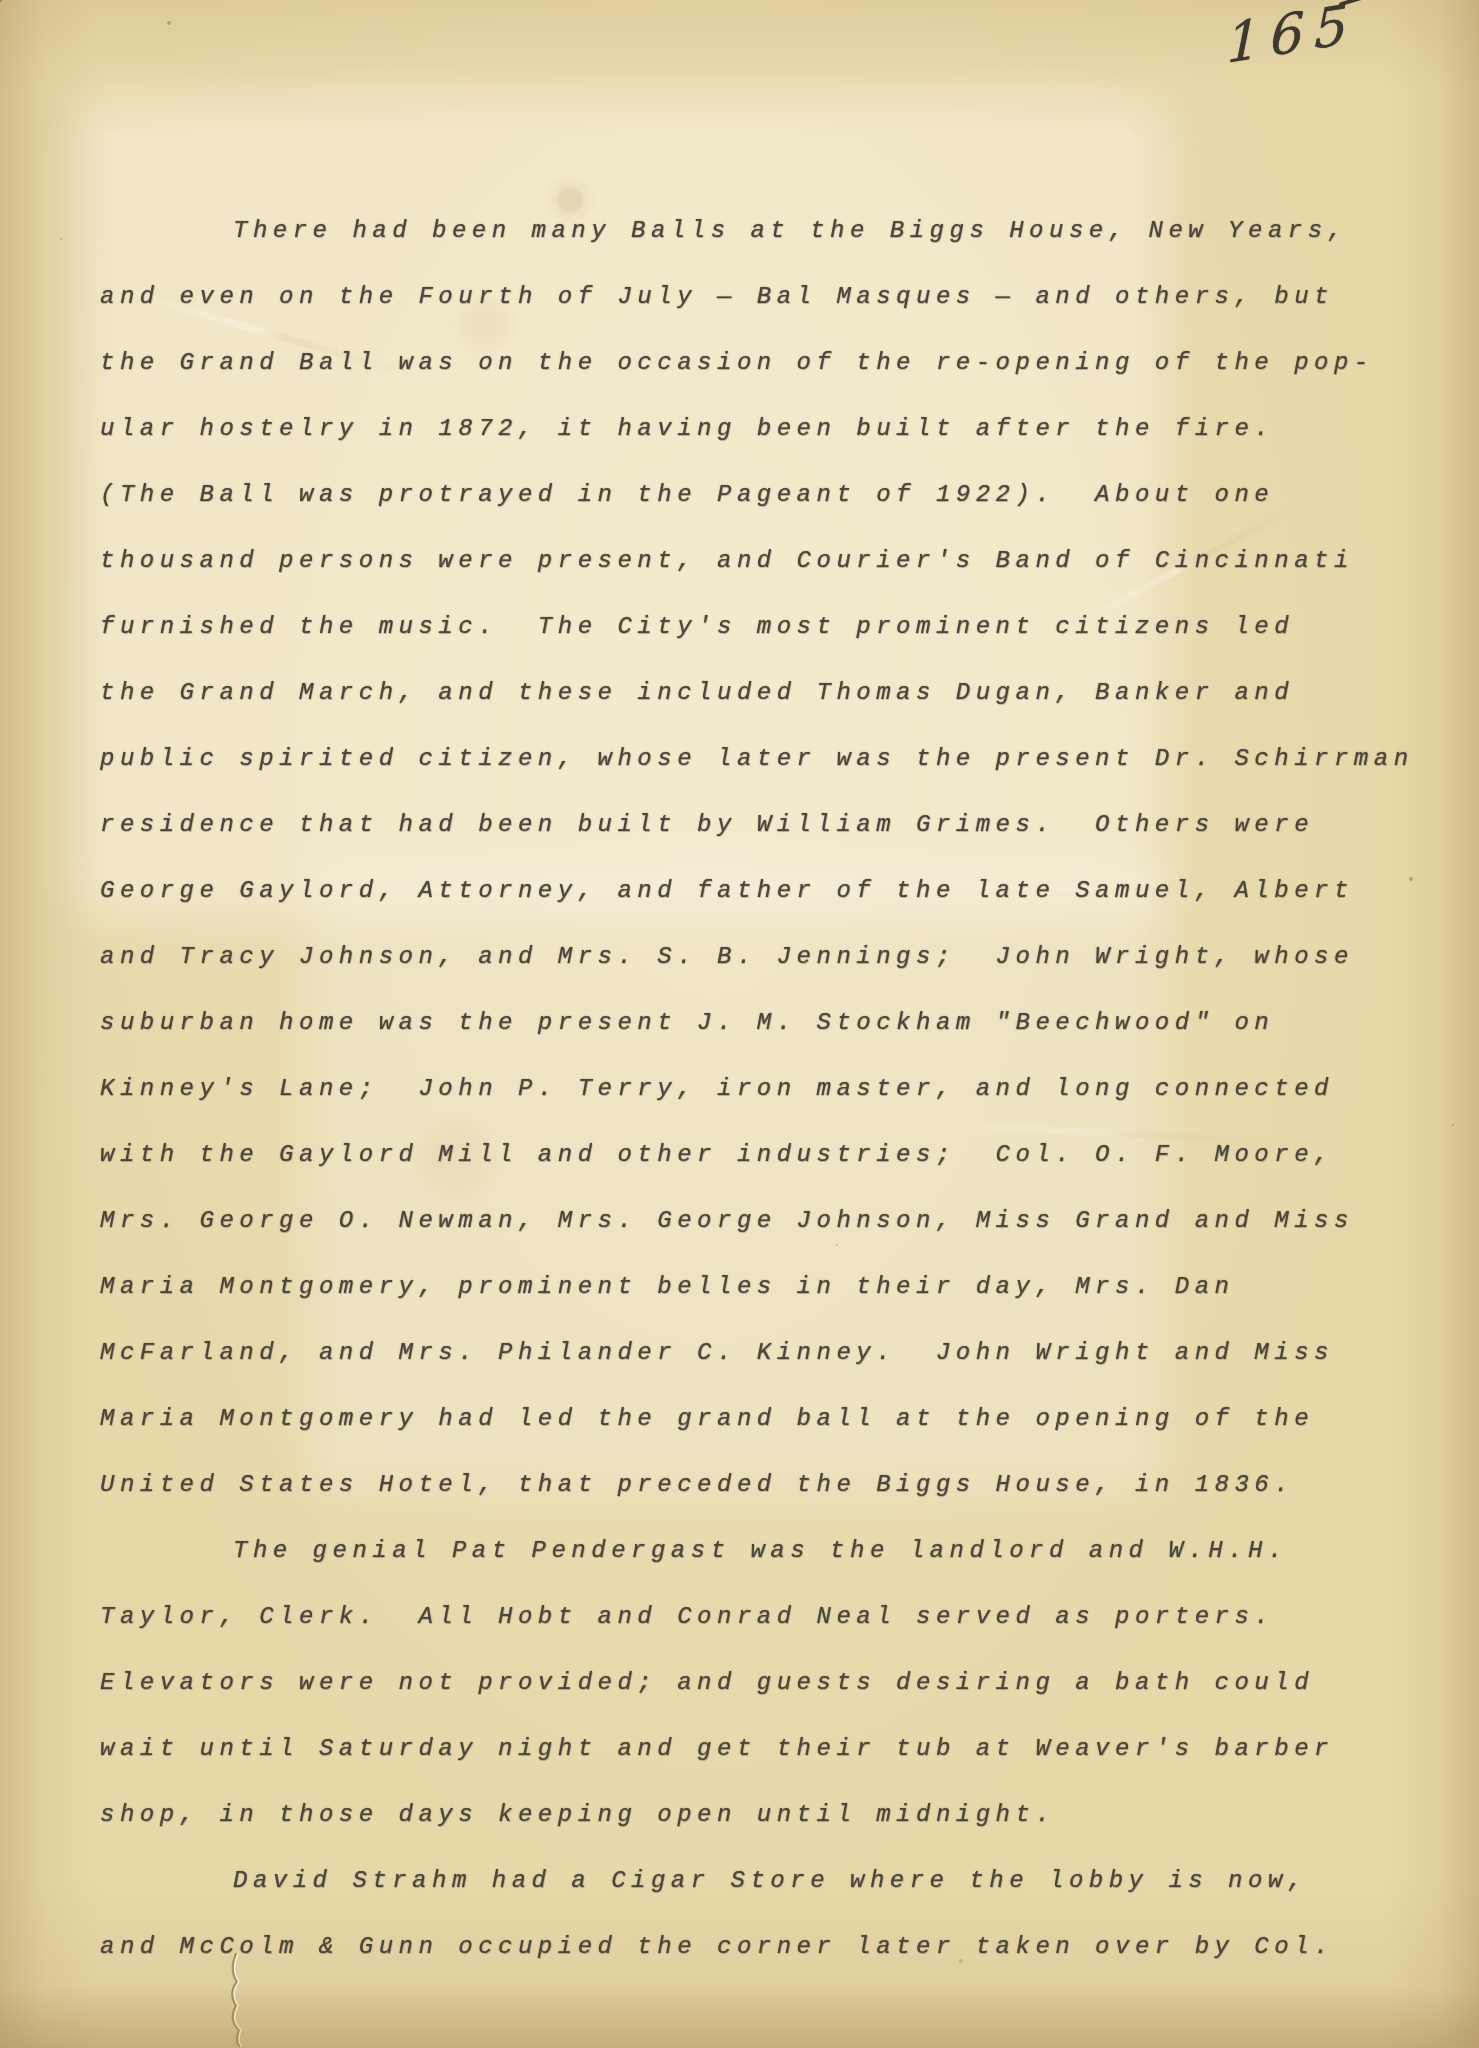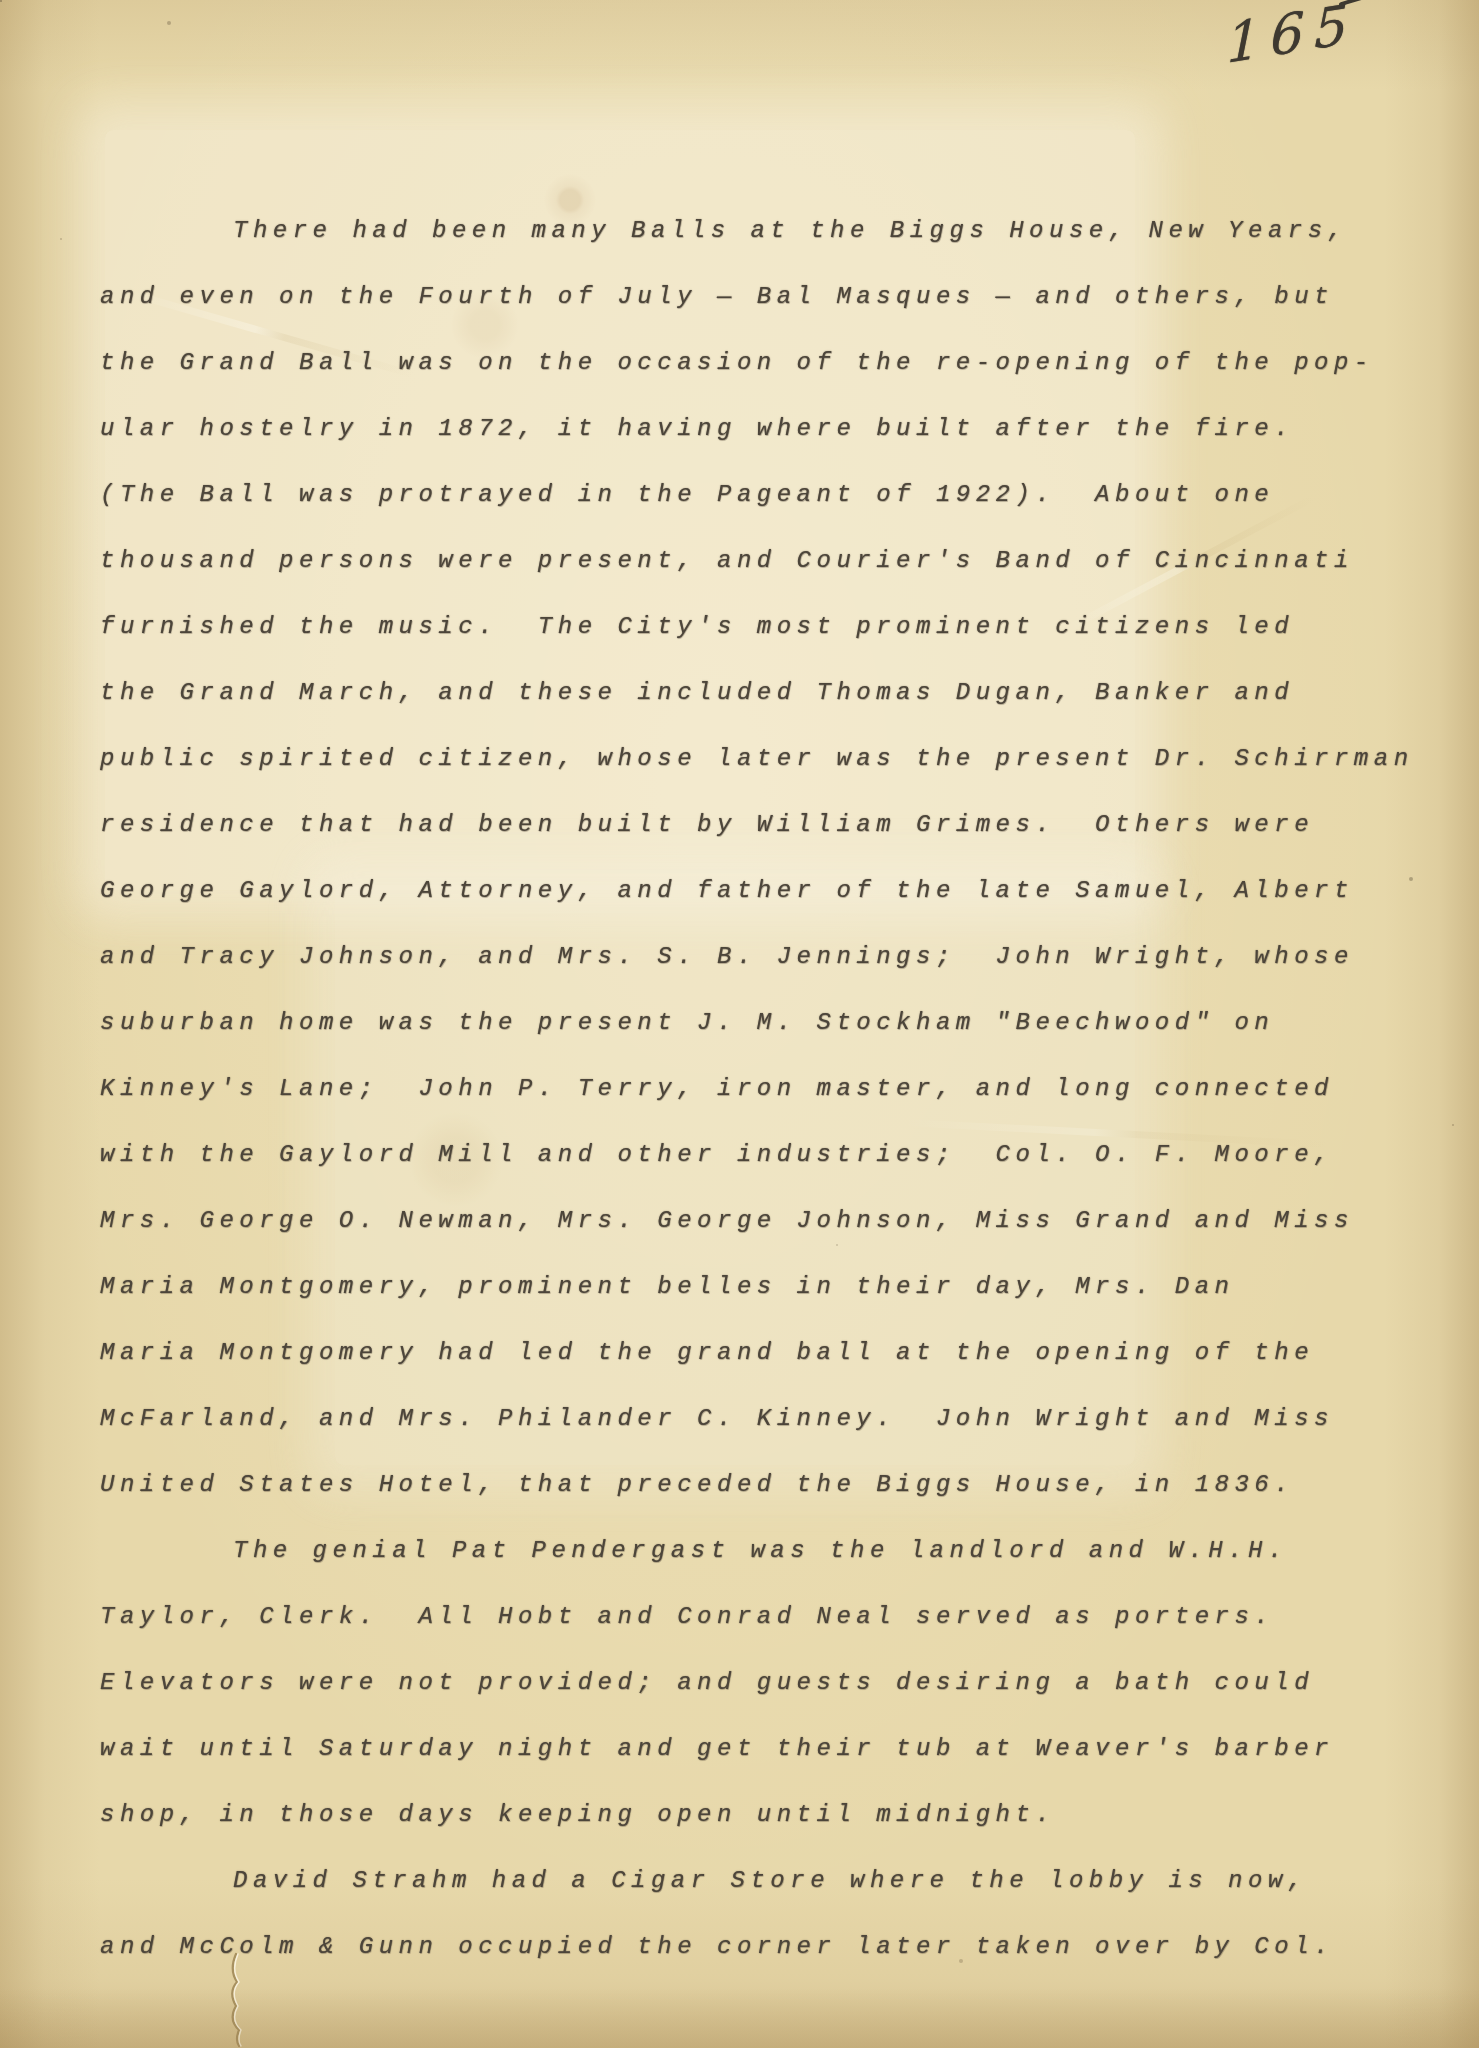--- a/index.html
+++ b/index.html
@@ -104,36 +104,36 @@
   <div class="crease crease-3"></div>
 
   <div class="specks"></div>
 
   <div class="page-number">165</div>
 
   <div class="text-block">
       <div class="line indent">There had been many Balls at the Biggs House, New Years,</div>
       <div class="line">and even on the Fourth of July — Bal Masques — and others, but</div>
       <div class="line">the Grand Ball was on the occasion of the re-opening of the pop-</div>
-      <div class="line">ular hostelry in 1872, it having where built after the fire.</div>
+      <div class="line">ular hostelry in 1872, it having been built after the fire.</div>
       <div class="line">(The Ball was protrayed in the Pageant of 1922).  About one</div>
       <div class="line">thousand persons were present, and Courier's Band of Cincinnati</div>
       <div class="line">furnished the music.  The City's most prominent citizens led</div>
       <div class="line">the Grand March, and these included Thomas Dugan, Banker and</div>
       <div class="line">public spirited citizen, whose later was the present Dr. Schirrman</div>
       <div class="line">residence that had been built by William Grimes.  Others were</div>
       <div class="line">George Gaylord, Attorney, and father of the late Samuel, Albert</div>
       <div class="line">and Tracy Johnson, and Mrs. S. B. Jennings;  John Wright, whose</div>
       <div class="line">suburban home was the present J. M. Stockham "Beechwood" on</div>
       <div class="line">Kinney's Lane;  John P. Terry, iron master, and long connected</div>
       <div class="line">with the Gaylord Mill and other industries;  Col. O. F. Moore,</div>
       <div class="line">Mrs. George O. Newman, Mrs. George Johnson, Miss Grand and Miss</div>
       <div class="line">Maria Montgomery, prominent belles in their day, Mrs. Dan</div>
+      <div class="line">McFarland, and Mrs. Philander C. Kinney.  John Wright and Miss</div>
       <div class="line">Maria Montgomery had led the grand ball at the opening of the</div>
-      <div class="line">McFarland, and Mrs. Philander C. Kinney.  John Wright and Miss</div>
       <div class="line">United States Hotel, that preceded the Biggs House, in 1836.</div>
       <div class="line indent">The genial Pat Pendergast was the landlord and W.H.H.</div>
       <div class="line">Taylor, Clerk.  All Hobt and Conrad Neal served as porters.</div>
       <div class="line">Elevators were not provided; and guests desiring a bath could</div>
       <div class="line">wait until Saturday night and get their tub at Weaver's barber</div>
       <div class="line">shop, in those days keeping open until midnight.</div>
       <div class="line indent">David Strahm had a Cigar Store where the lobby is now,</div>
       <div class="line">and McColm &amp; Gunn occupied the corner later taken over by Col.</div>
     </div>
 

